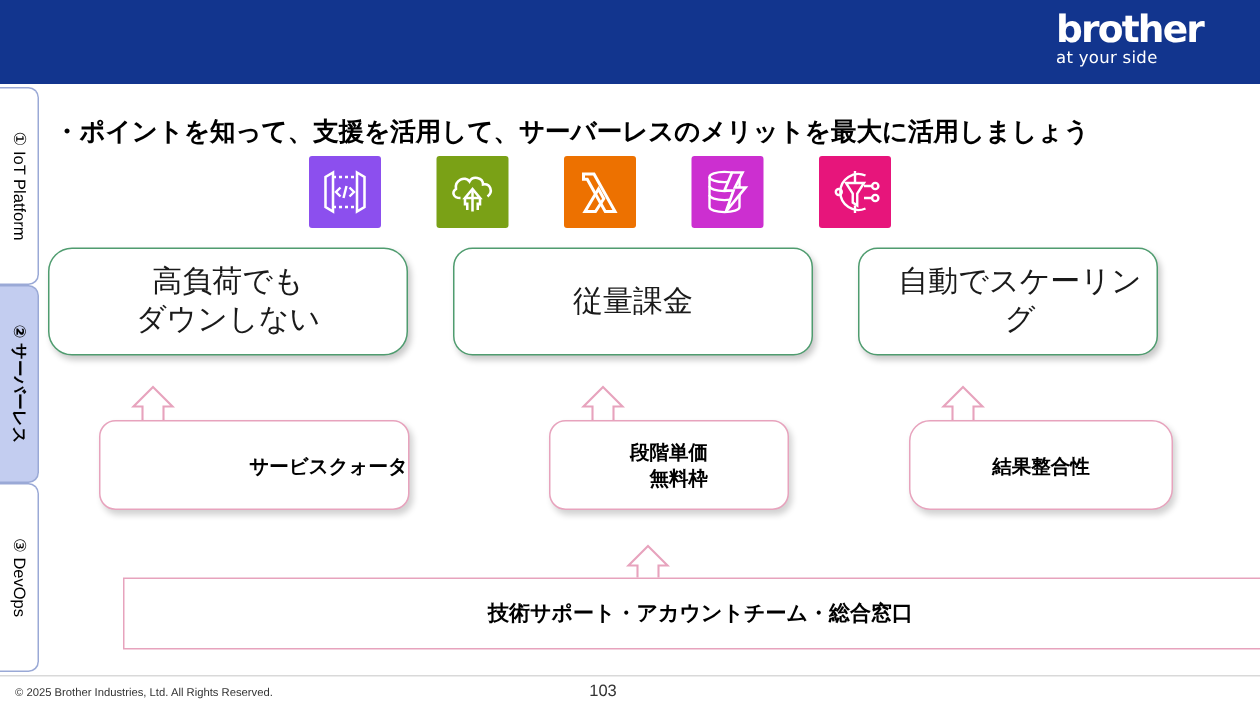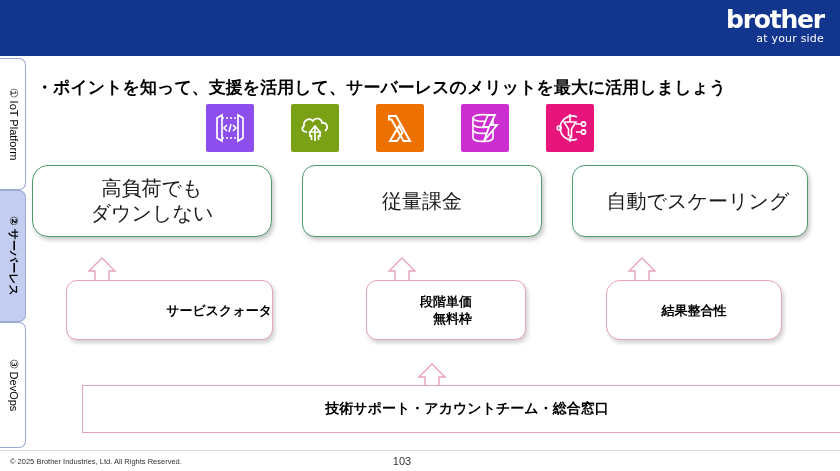--- a/index.html
+++ b/index.html
@@ -20,21 +20,21 @@
   .header-title{
     position:absolute;left:34px;top:14px;
     color:#ffffff;
     font-size:23px;font-weight:bold;
     letter-spacing:.5px;
     white-space:nowrap;
   }
   .logo{
     position:absolute;right:16px;top:7px;
     width:120px;height:42px;
-    text-align:right;
+    text-align:left;
   }
   .logo-word{
     color:#fff;font-size:25px;font-weight:bold;
     letter-spacing:-1.2px;line-height:26px;
     font-family:"DejaVu Sans",sans-serif;
   }
   .logo-tag{
     color:#fff;font-size:11px;line-height:12px;
     letter-spacing:.2px;
     font-family:"DejaVu Sans",sans-serif;
@@ -94,21 +94,21 @@
     box-sizing:border-box;
     display:flex;align-items:center;justify-content:center;
     text-align:center;
   }
   .gbox-label{
     font-size:20px;color:#1a1a1a;line-height:25px;
     white-space:pre-line;
   }
   #g0{left:32px;top:165px;width:240px;border-radius:16px;}
   #g1{left:302px;top:165px;width:240px;}
-  #g2{left:572px;top:165px;width:236px;padding-left:16px;}
+  #g2{left:572px;top:165px;width:200px;padding-left:16px;}
 
   
   .pbox{
     position:absolute;height:60px;
     background:#ffffff;
     border:1.4px solid #e7a3bd;
     border-radius:11px;
     box-shadow:2px 3px 4px rgba(0,0,0,.18);
     box-sizing:border-box;
     display:flex;align-items:center;justify-content:center;

